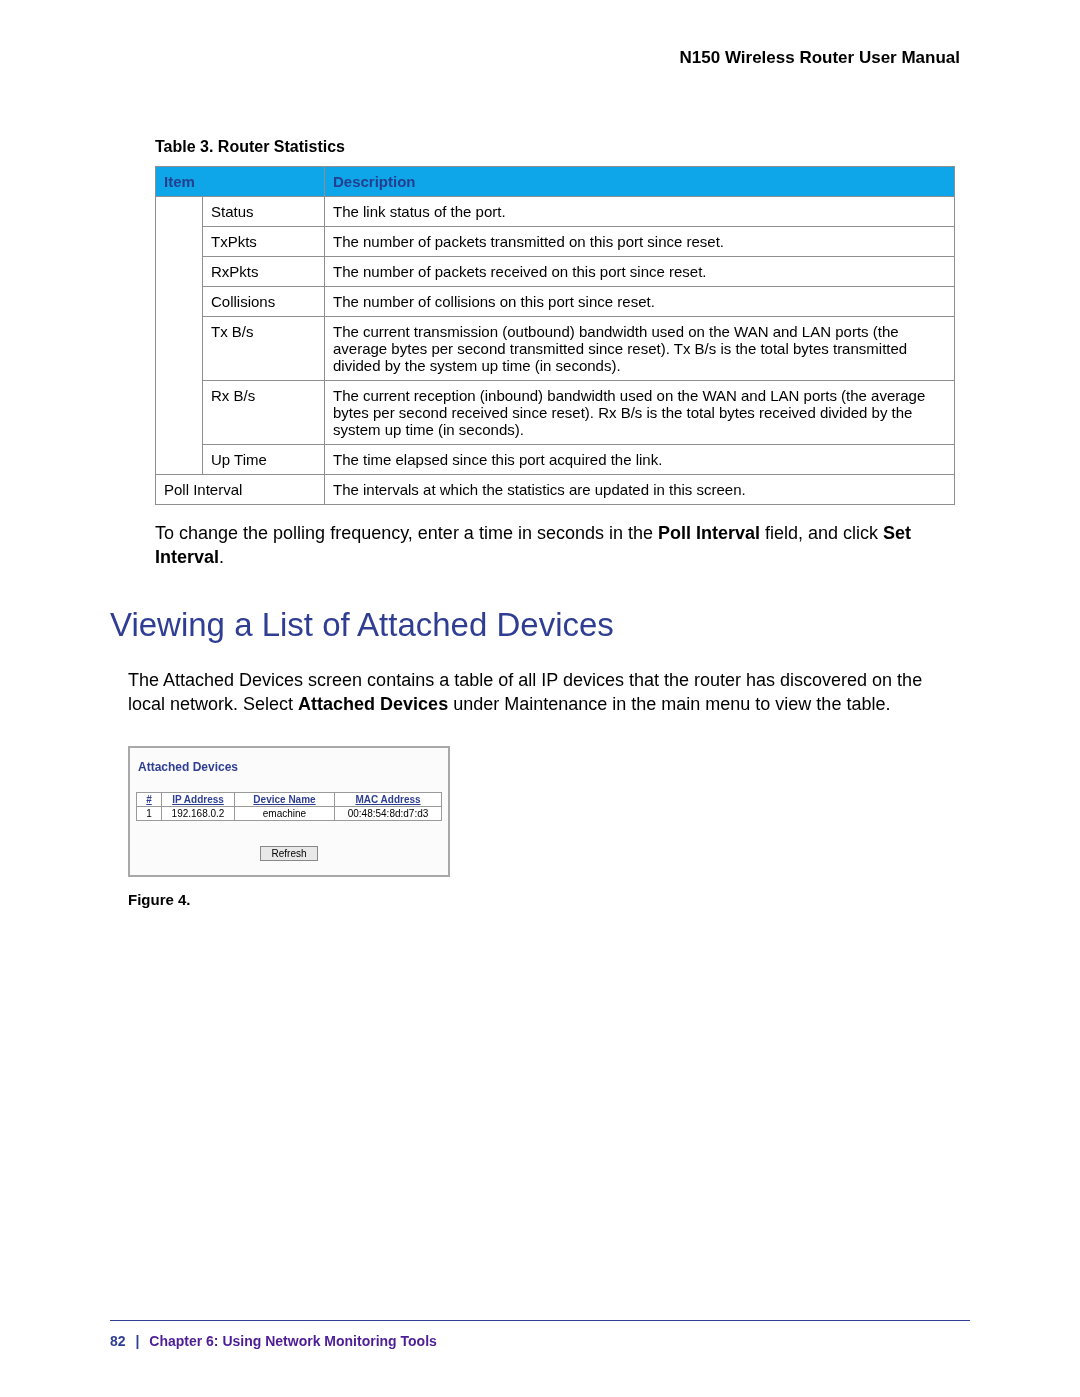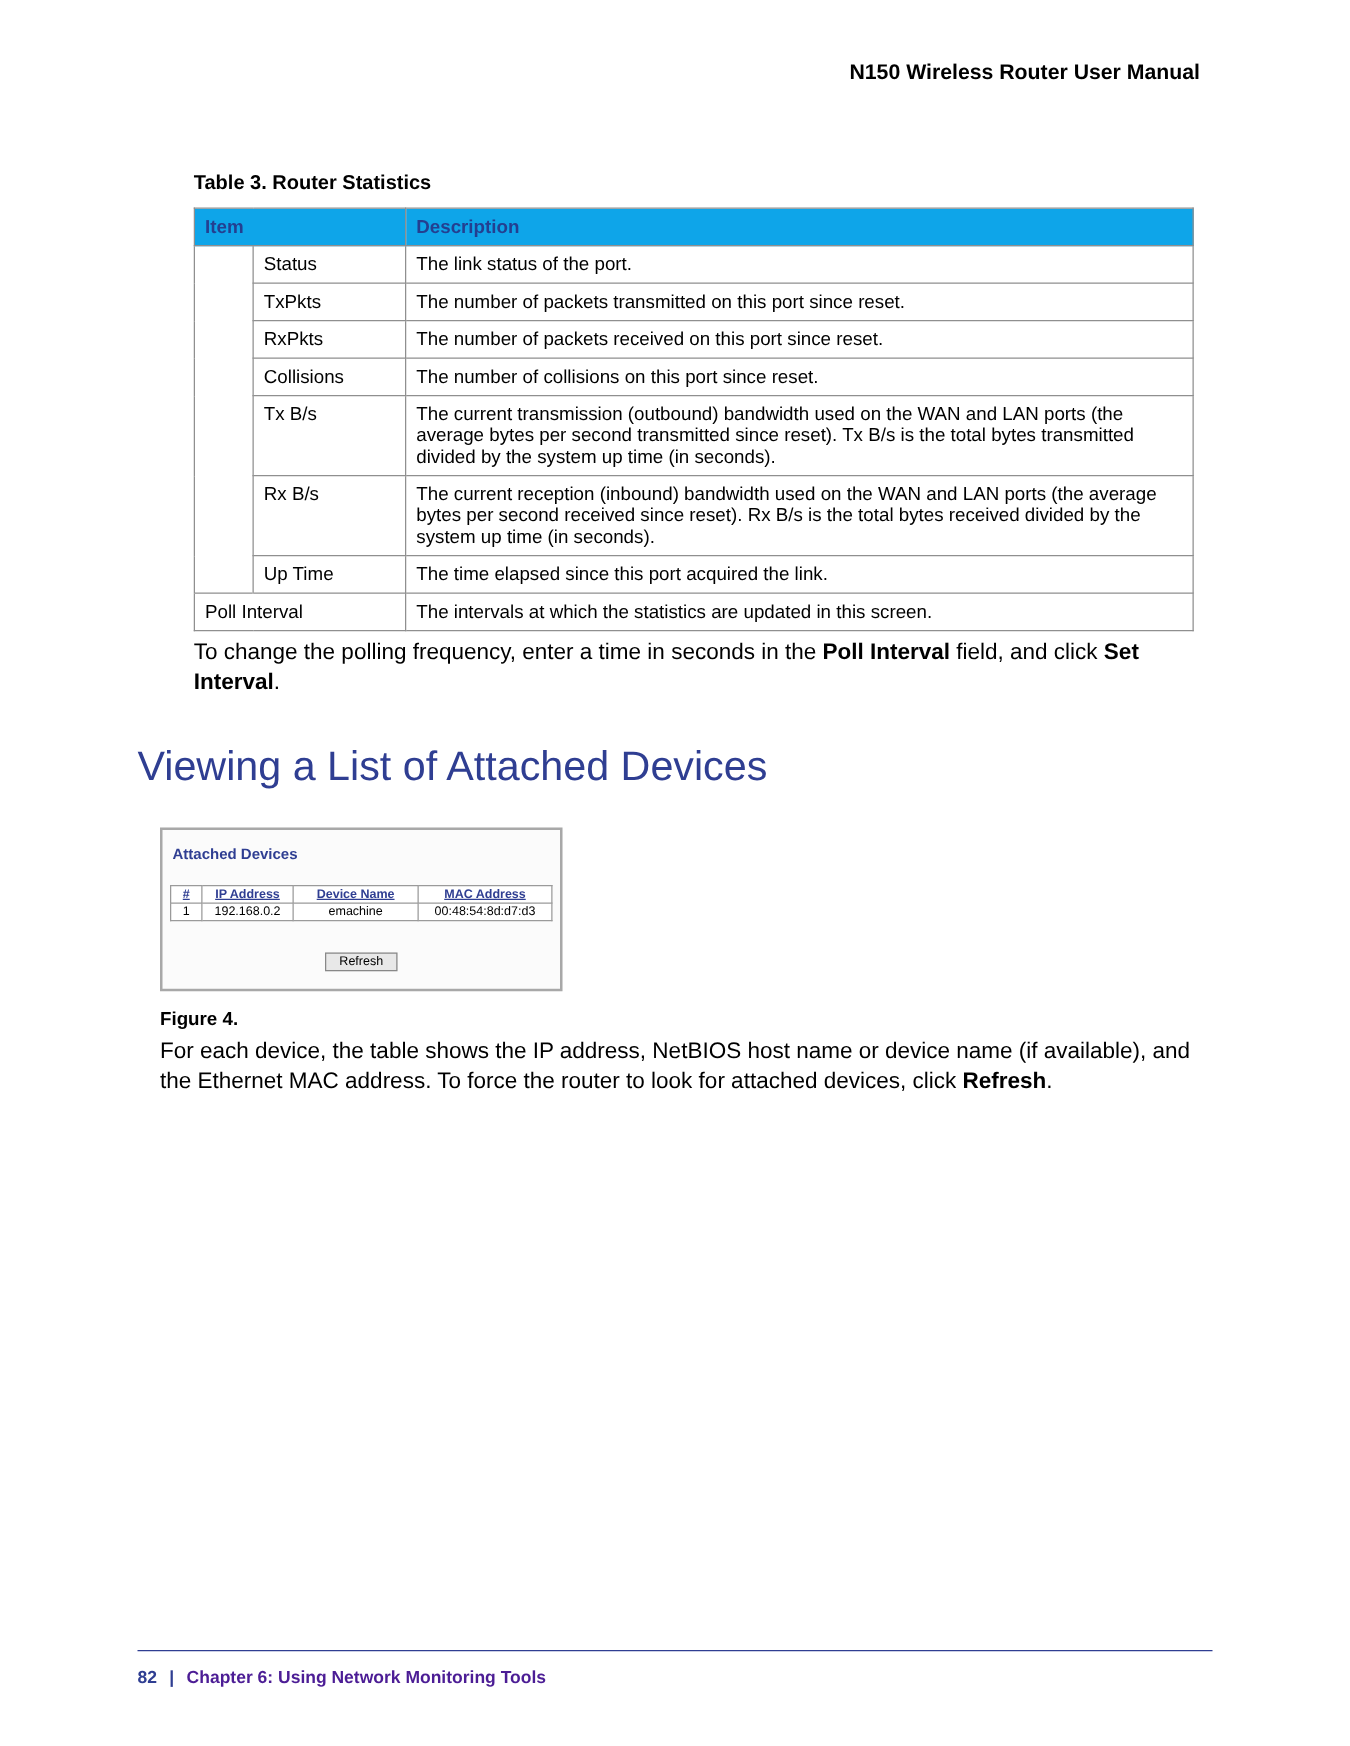--- a/index.html
+++ b/index.html
@@ -52,21 +52,21 @@
     border-top: none;
     border-bottom: none;
   }
   .stats-table td.item-col { width: 105px; }
   .stats-table td.desc-col { }
   .body-text {
     font-size: 18px;
     line-height: 1.35;
     margin-left: 45px;
     margin-right: 10px;
-    margin-top: 4px;
+    margin-top: 16px;
   }
   .section-heading {
     color: #2f3e92;
     font-size: 33px;
     font-weight: normal;
     margin: 36px 0 24px 0;
   }
   
   .devices-shot {
     width: 322px;
@@ -200,20 +200,23 @@
     </tbody>
   </table>
 
   <div class="body-text">
     <span>To change the polling frequency, enter a time in seconds in the </span><b>Poll Interval</b><span> field, and click </span><b>Set Interval</b><span>.</span>
   </div>
 
 
   <h2 class="section-heading">Viewing a List of Attached Devices</h2>
 
+  <div class="body-text" style="margin-left:18px;">
+    <span>The Attached Devices screen contains a table of all IP devices that the router has discovered on the local network. Select </span><b>Attached Devices</b><span> under Maintenance in the main menu to view the table.</span>
+  </div>
 
   <div class="devices-shot">
     <div class="devices-title">Attached Devices</div>
     <table class="devices-tbl">
       <thead>
         <tr>
           <th class="col-num">#</th>
           <th class="col-ip">IP Address</th>
           <th>Device Name</th>
           <th class="col-mac">MAC Address</th>
@@ -228,23 +231,20 @@
         </tr>
       </tbody>
     </table>
     <div class="devices-refresh-wrap">
       <button type="button" class="devices-refresh">Refresh</button>
     </div>
   </div>
 
   <div class="figure-caption">Figure 4.</div>
 
-  <div class="body-text" style="margin-left:18px;">
-    <span>For each device, the table shows the IP address, NetBIOS host name or device name (if available), and the Ethernet MAC address. To force the router to look for attached devices, click </span><b>Refresh</b><span>.</span>
-  </div>
 
 
   <div class="footer">
     <span class="page-num">82</span>
     <span class="sep">|</span>
     <span class="chap">Chapter 6:  Using Network Monitoring Tools</span>
   </div>
 
 </div>
 

